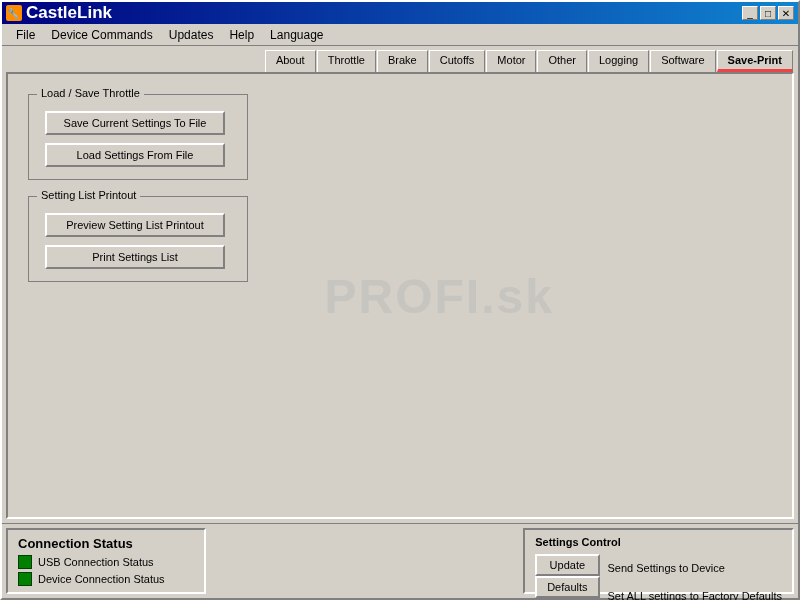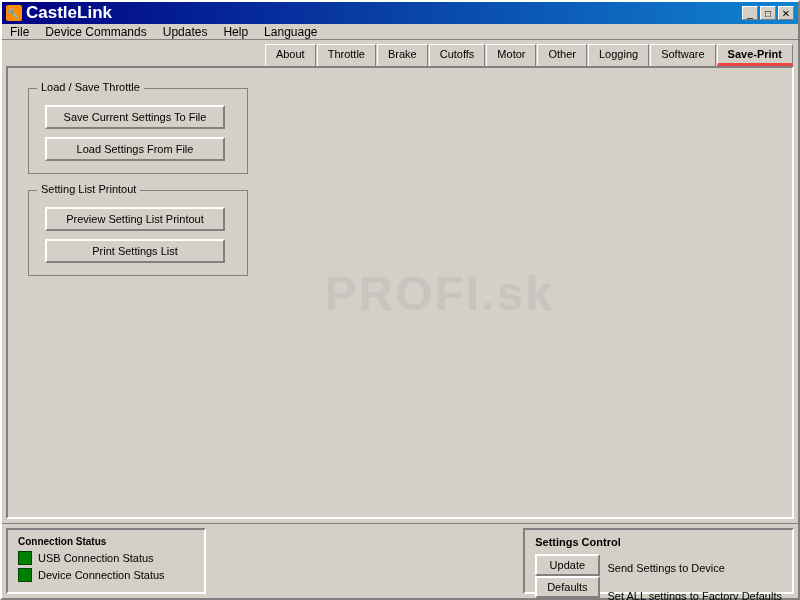--- a/index.html
+++ b/index.html
@@ -73,24 +73,24 @@
       align-items: center;
       justify-content: center;
       font-size: 10px;
       cursor: pointer;
       color: black;
     }
 
     
     .menu-bar {
       background: #d4d0c8;
-      height: 16px;
-      display: flex;
-      align-items: center;
-      padding: 2px 0;
+      height: 22px;
+      display: flex;
+      align-items: center;
+      padding: 2px 6px;
       border-bottom: 1px solid #808080;
       flex-shrink: 0;
     }
 
     .menu-item {
       padding: 2px 8px;
       cursor: pointer;
       font-size: 12px;
     }
 
@@ -198,21 +198,21 @@
 
     .status-connection {
       border: 2px solid;
       border-color: #808080 #ffffff #ffffff #808080;
       margin: 4px;
       padding: 6px 10px;
       flex: 0 0 200px;
     }
 
     .status-title {
-      font-size: 10px;
+      font-size: 13px;
       font-weight: bold;
       margin-bottom: 4px;
     }
 
     .status-item {
       display: flex;
       align-items: center;
       gap: 6px;
       margin-bottom: 3px;
       font-size: 11px;

